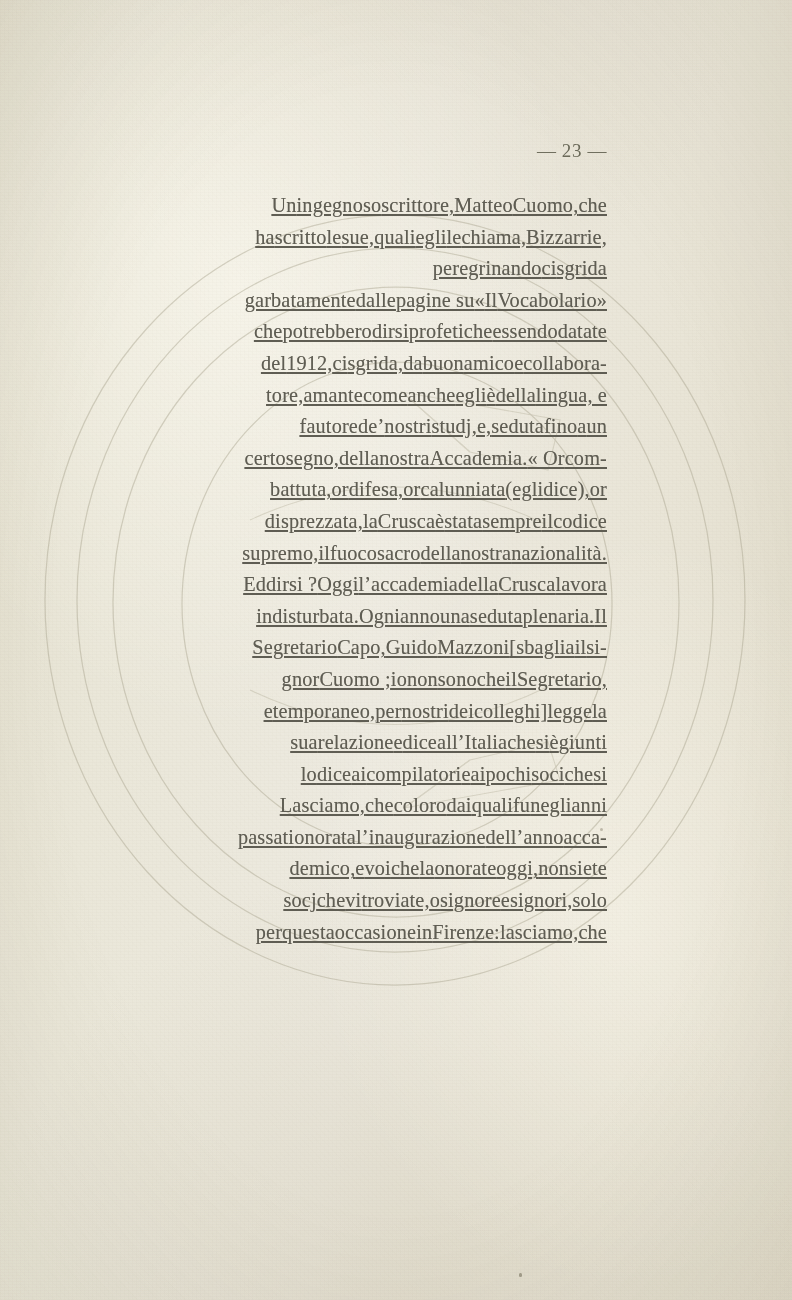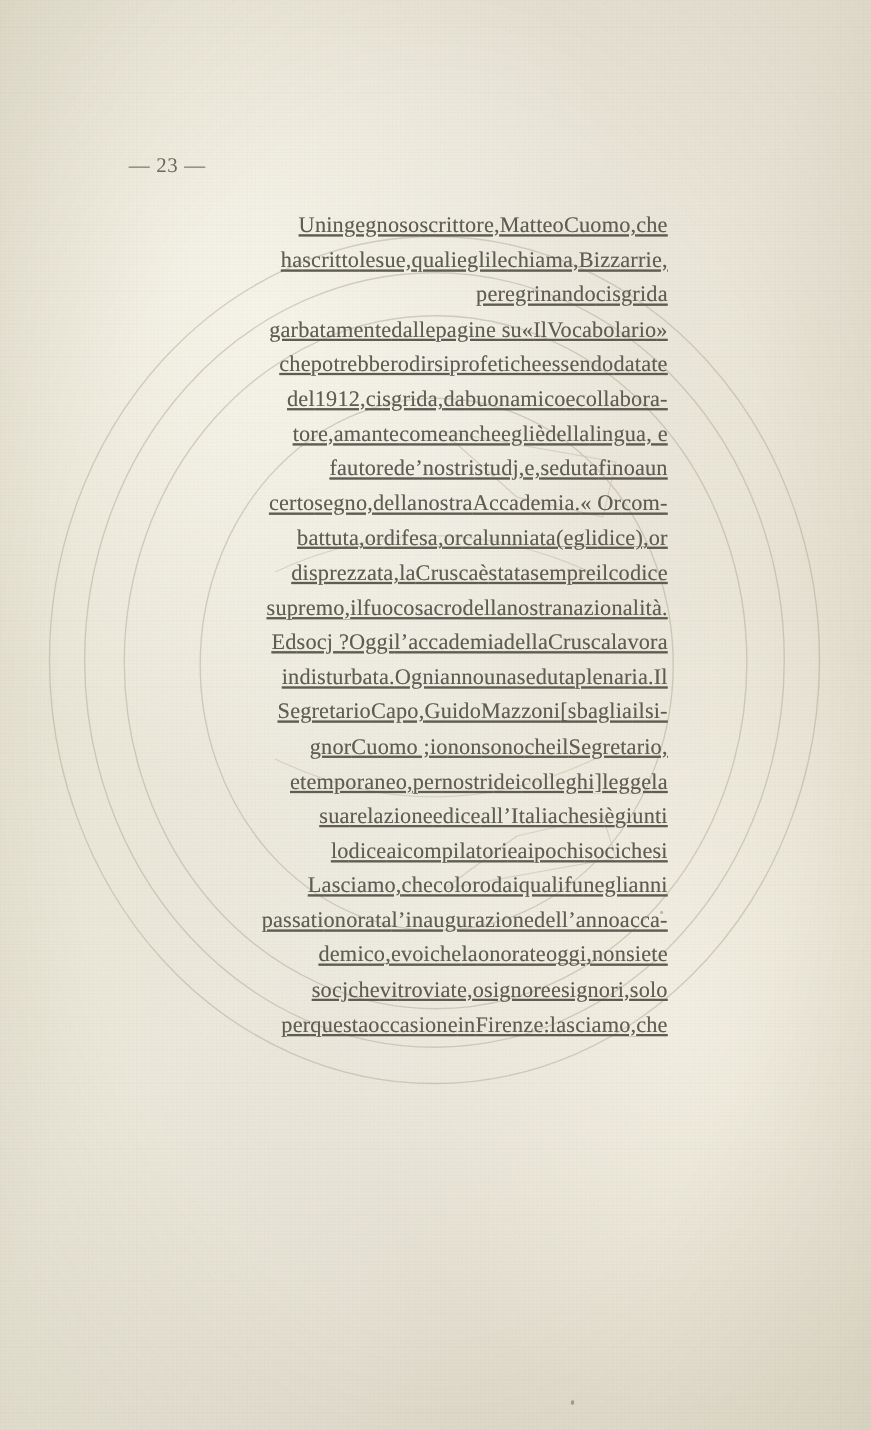--- a/index.html
+++ b/index.html
@@ -63,21 +63,21 @@
     z-index: 1;
     pointer-events: none;
     opacity: 0.52;
   }
 
   .folio {
     position: absolute;
     left: 117px;
     top: 140px;
     width: 490px;
-    text-align: left;
+    text-align: right;
     font-size: 19px;
     letter-spacing: 0.6px;
     color: #61604f;
     opacity: 0.92;
     z-index: 4;
     font-family: "Liberation Serif", "DejaVu Serif", serif;
   }
 
   .body-block {
     position: absolute;
@@ -269,21 +269,21 @@
         <span>supremo,</span>
         <span>il</span>
         <span>fuoco</span>
         <span>sacro</span>
         <span>della</span>
         <span>nostra</span>
         <span>nazionalità.</span>
       </div>
       <div class="line just">
         <span>Ed</span>
-        <span>socj ?</span>
+        <span>dirsi ?</span>
         <span>Oggi</span>
         <span>l’accademia</span>
         <span>della</span>
         <span>Crusca</span>
         <span>lavora</span>
       </div>
       <div class="line just">
         <span>indisturbata.</span>
         <span>Ogni</span>
         <span>anno</span>

